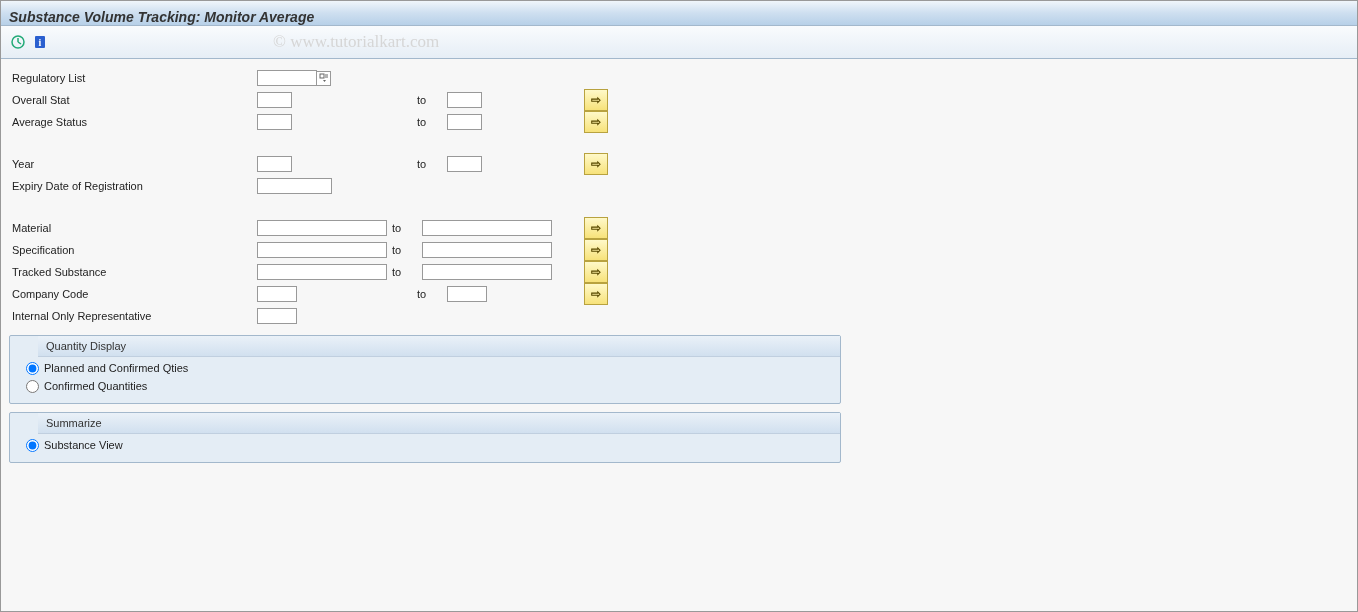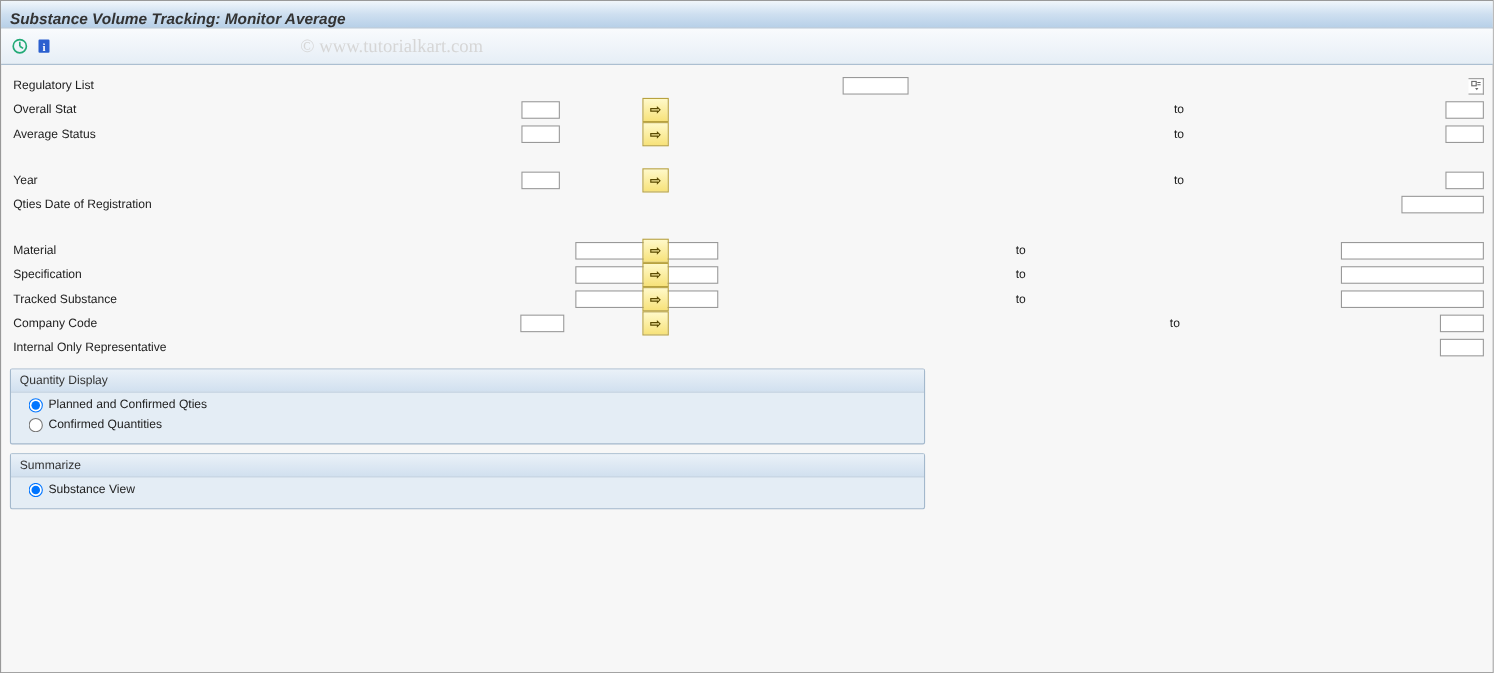--- a/index.html
+++ b/index.html
@@ -141,34 +141,35 @@
   }
   .groupbox-title {
     background: linear-gradient(to bottom, #eaf1f8 0%, #d1e0ef 100%);
     border-bottom: 1px solid #c0cfdf;
     padding: 2px 8px;
     height: 16px;
     font-size: 11px;
     color: #333;
     display: flex;
     align-items: center;
+    margin-left: 28px;
   }
   .radio-row {
     padding: 5px 16px 0 16px;
     display: flex;
     align-items: flex-start;
     gap: 5px;
   }
   input[type="radio"] {
     margin: 0;
     width: 13px;
     height: 13px;
   }
   .more-col { position: absolute; left: 565px; }
-  .row { position: relative; justify-content: space-between; }
+  .row { position: relative; }
 </style>
 </head>
 <body>
 
 <div class="outer">
   <div class="title-bar">
     <span>Substance Volume Tracking: Monitor Average</span>
   </div>
   <div class="toolbar">
     <span class="toolbar-btn" title="Execute">
@@ -225,21 +226,21 @@
     <div class="row">
       <span class="lbl">Year</span>
       <input type="text" class="small-input" style="">
       <span style="width:100px"></span>
       <span class="to-lbl">to</span>
       <input type="text" class="small-input" style="">
       <span class="more-btn more-col"></span>
     </div>
 
     <div class="row">
-      <span class="lbl">Qties Date of Registration</span>
+      <span class="lbl">Expiry Date of Registration</span>
       <input type="text" class="med-input" style="">
     </div>
 
     <div class="spacer"></div>
 
     <div class="row">
       <span class="lbl">Material</span>
       <input type="text" class="wide-input" style="">
       <span class="to-lbl" style="margin-left:5px">to</span>
       <input type="text" class="wide-input" style="">

